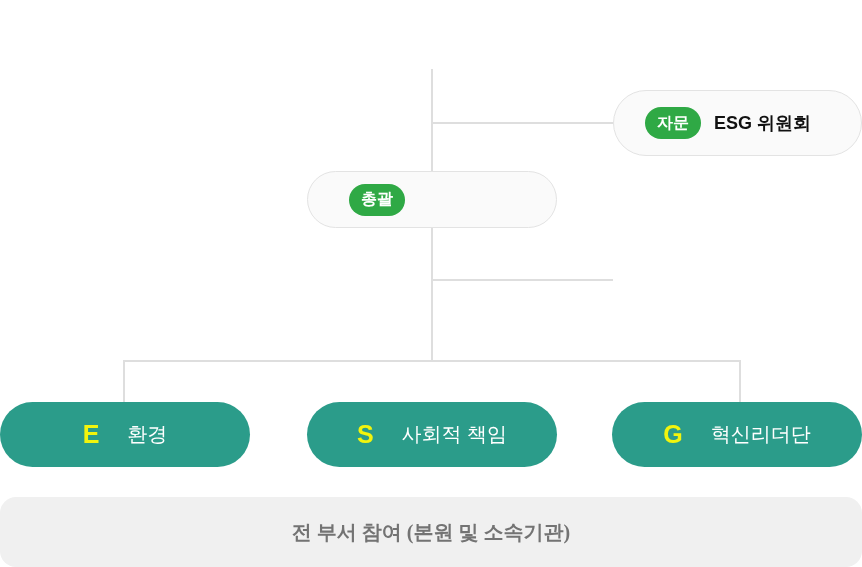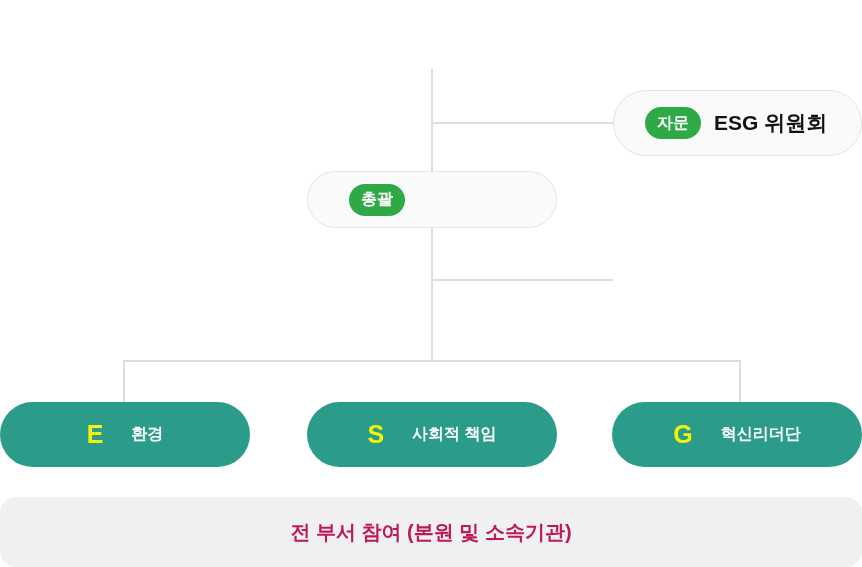--- a/index.html
+++ b/index.html
@@ -68,56 +68,57 @@
     font-size: 16px;
     font-weight: bold;
     height: 32px;
     min-width: 56px;
     padding: 0 9px;
     box-sizing: border-box;
     flex: none;
   }
   .node-card .node-title {
     color: #111111;
-    font-size: 21px;
+    font-size: 18px;
     font-weight: bold;
     margin-left: 13px;
     white-space: nowrap;
   }
 
   
   .node-pillar {
     background: #2b9c8a;
     color: #ffffff;
   }
   .node-pillar .pillar-letter {
     color: #f2f40d;
     font-size: 25px;
     font-weight: bold;
     line-height: 1;
   }
   .node-pillar .node-title {
     color: #ffffff;
-    font-size: 16px;
-    font-weight: bold;
+    font-size: 20px;
+    font-weight: normal;
     margin-left: 28px;
     white-space: nowrap;
   }
 
   
   .node-footer {
     background: #f0f0f0;
     border-radius: 16px;
     color: #1a5c47;
   }
   .node-footer .node-title {
     font-size: 20px;
     font-weight: bold;
-    color: #be185d;
+    color: #737373;
     white-space: nowrap;
+    font-family: Liberation Serif, serif;
   }
 </style>
 </head>
 <body>
 
 <div id="org-chart">
 
   <div class="line line-v" style="left:431px; top:69px; height:292px;"></div>
 
   <div class="line line-h" style="left:431px; top:122px; width:182px;"></div>

